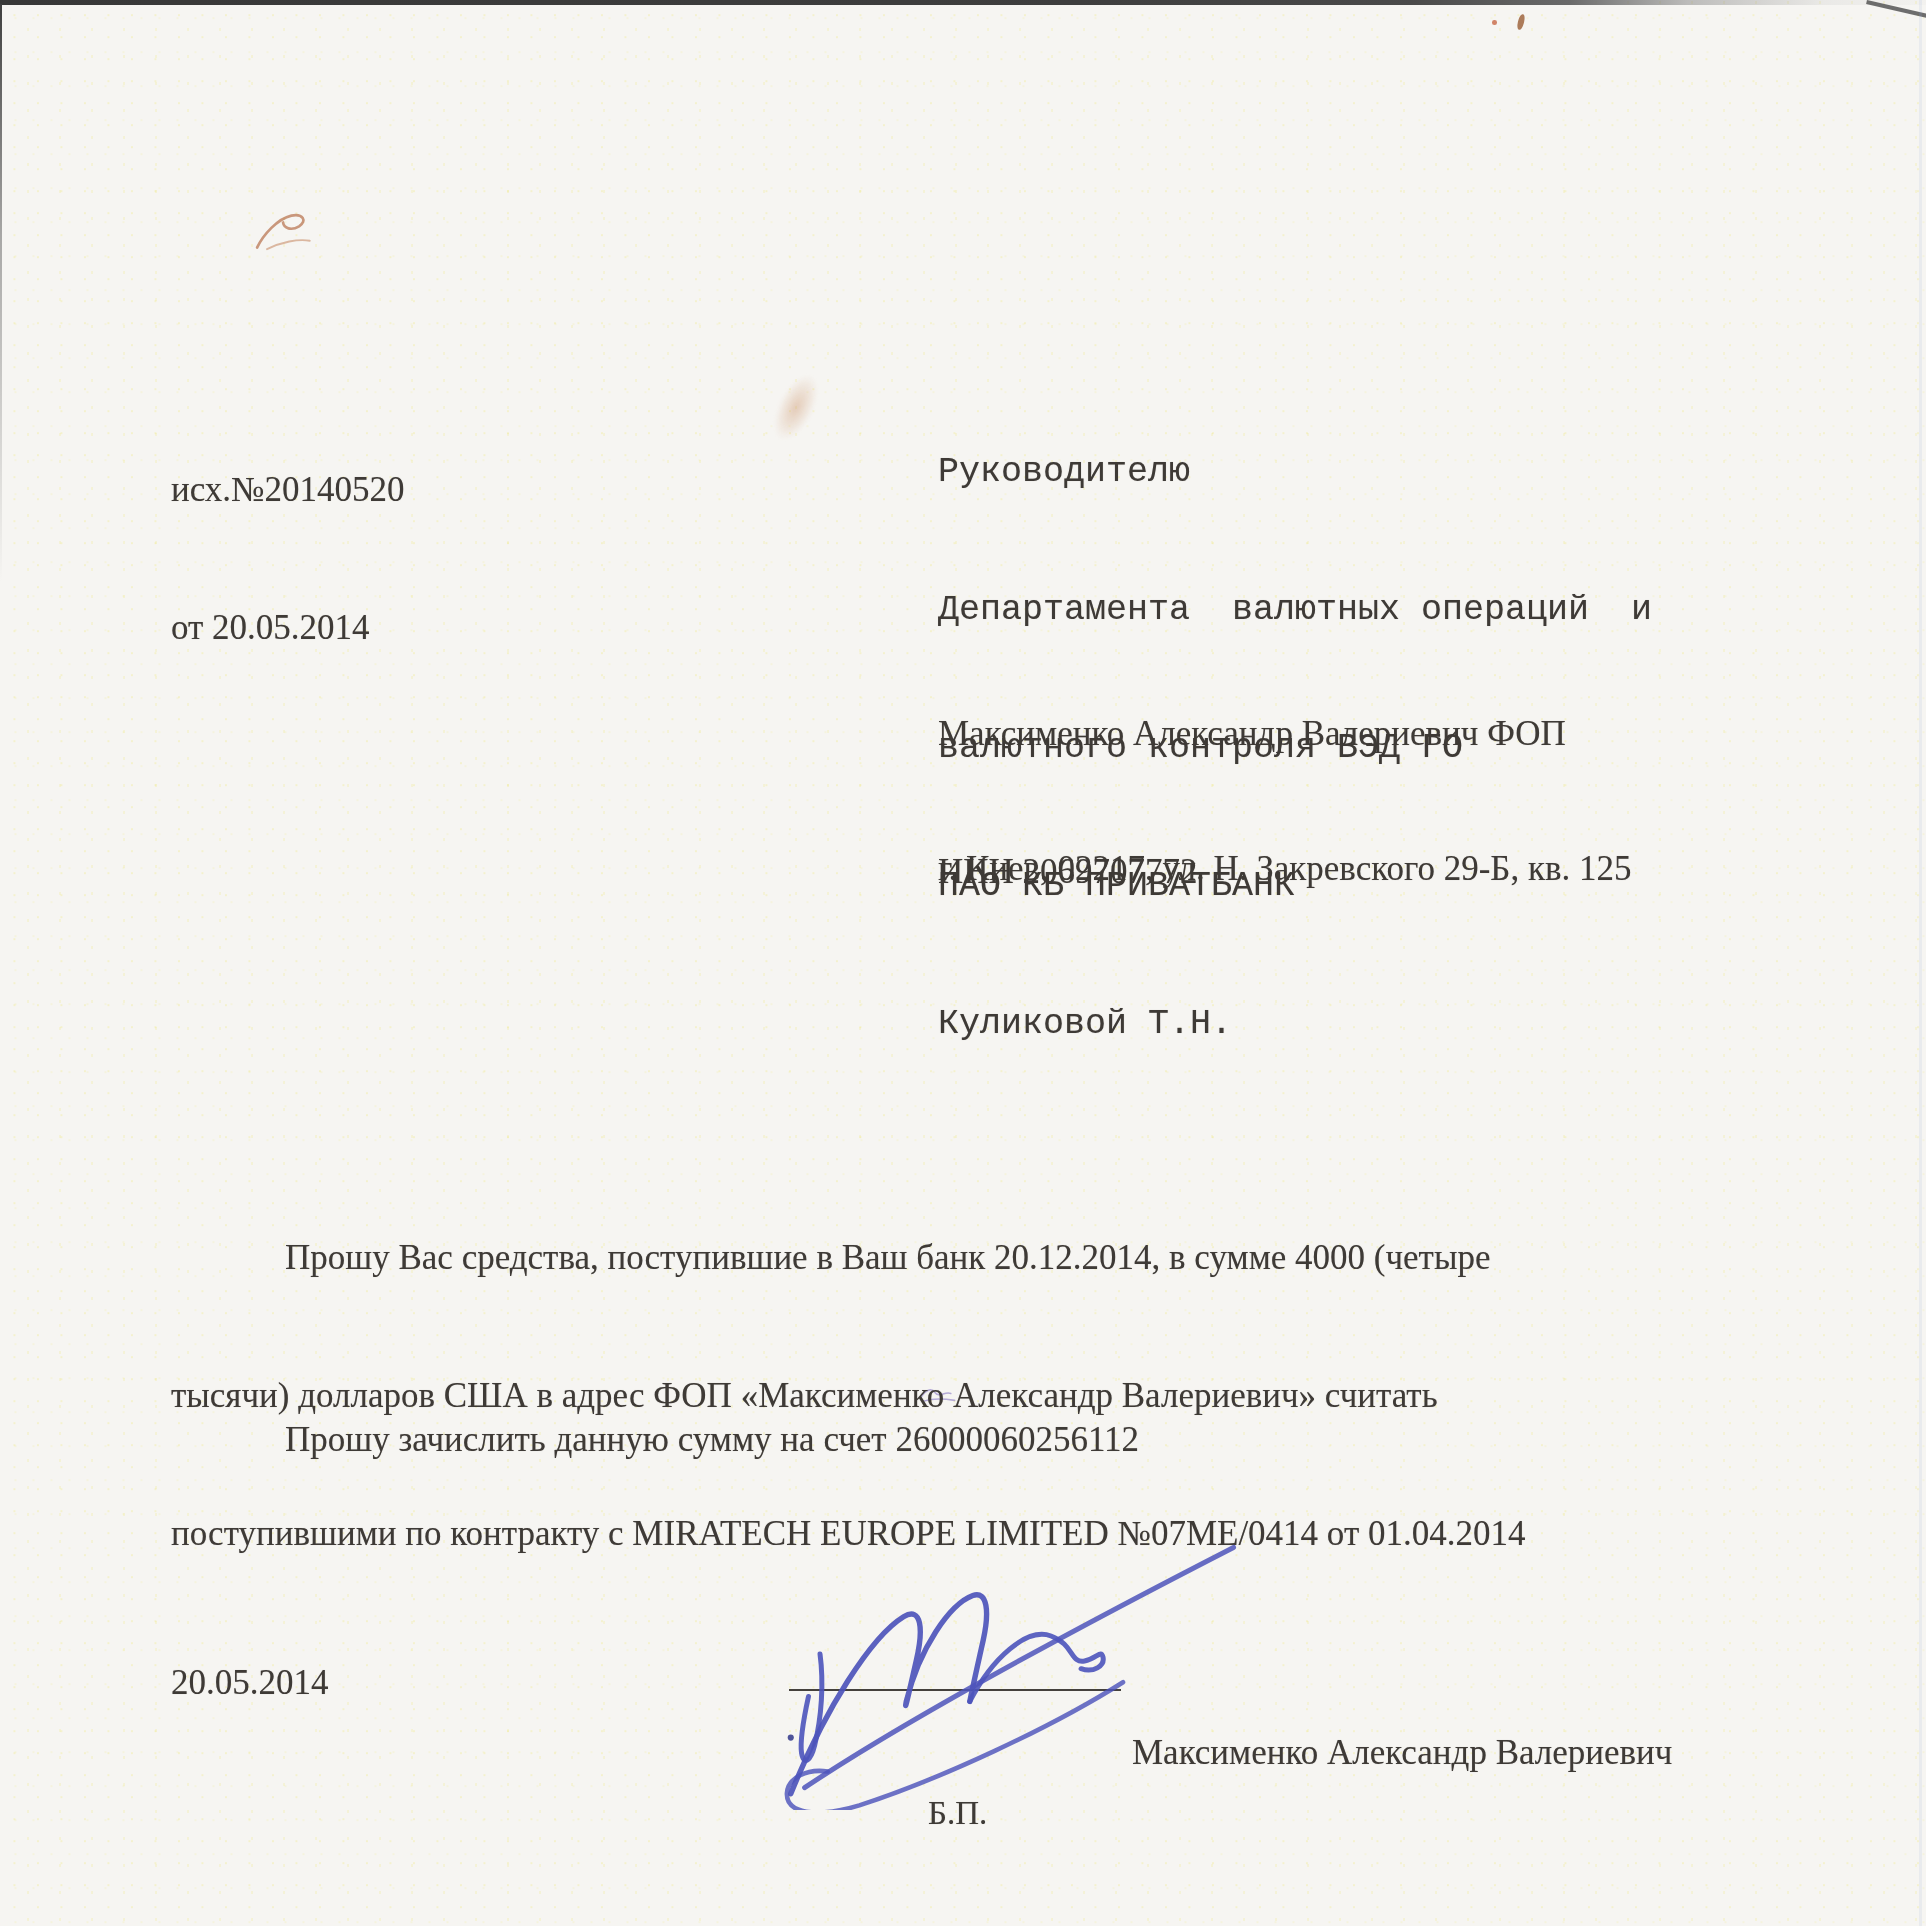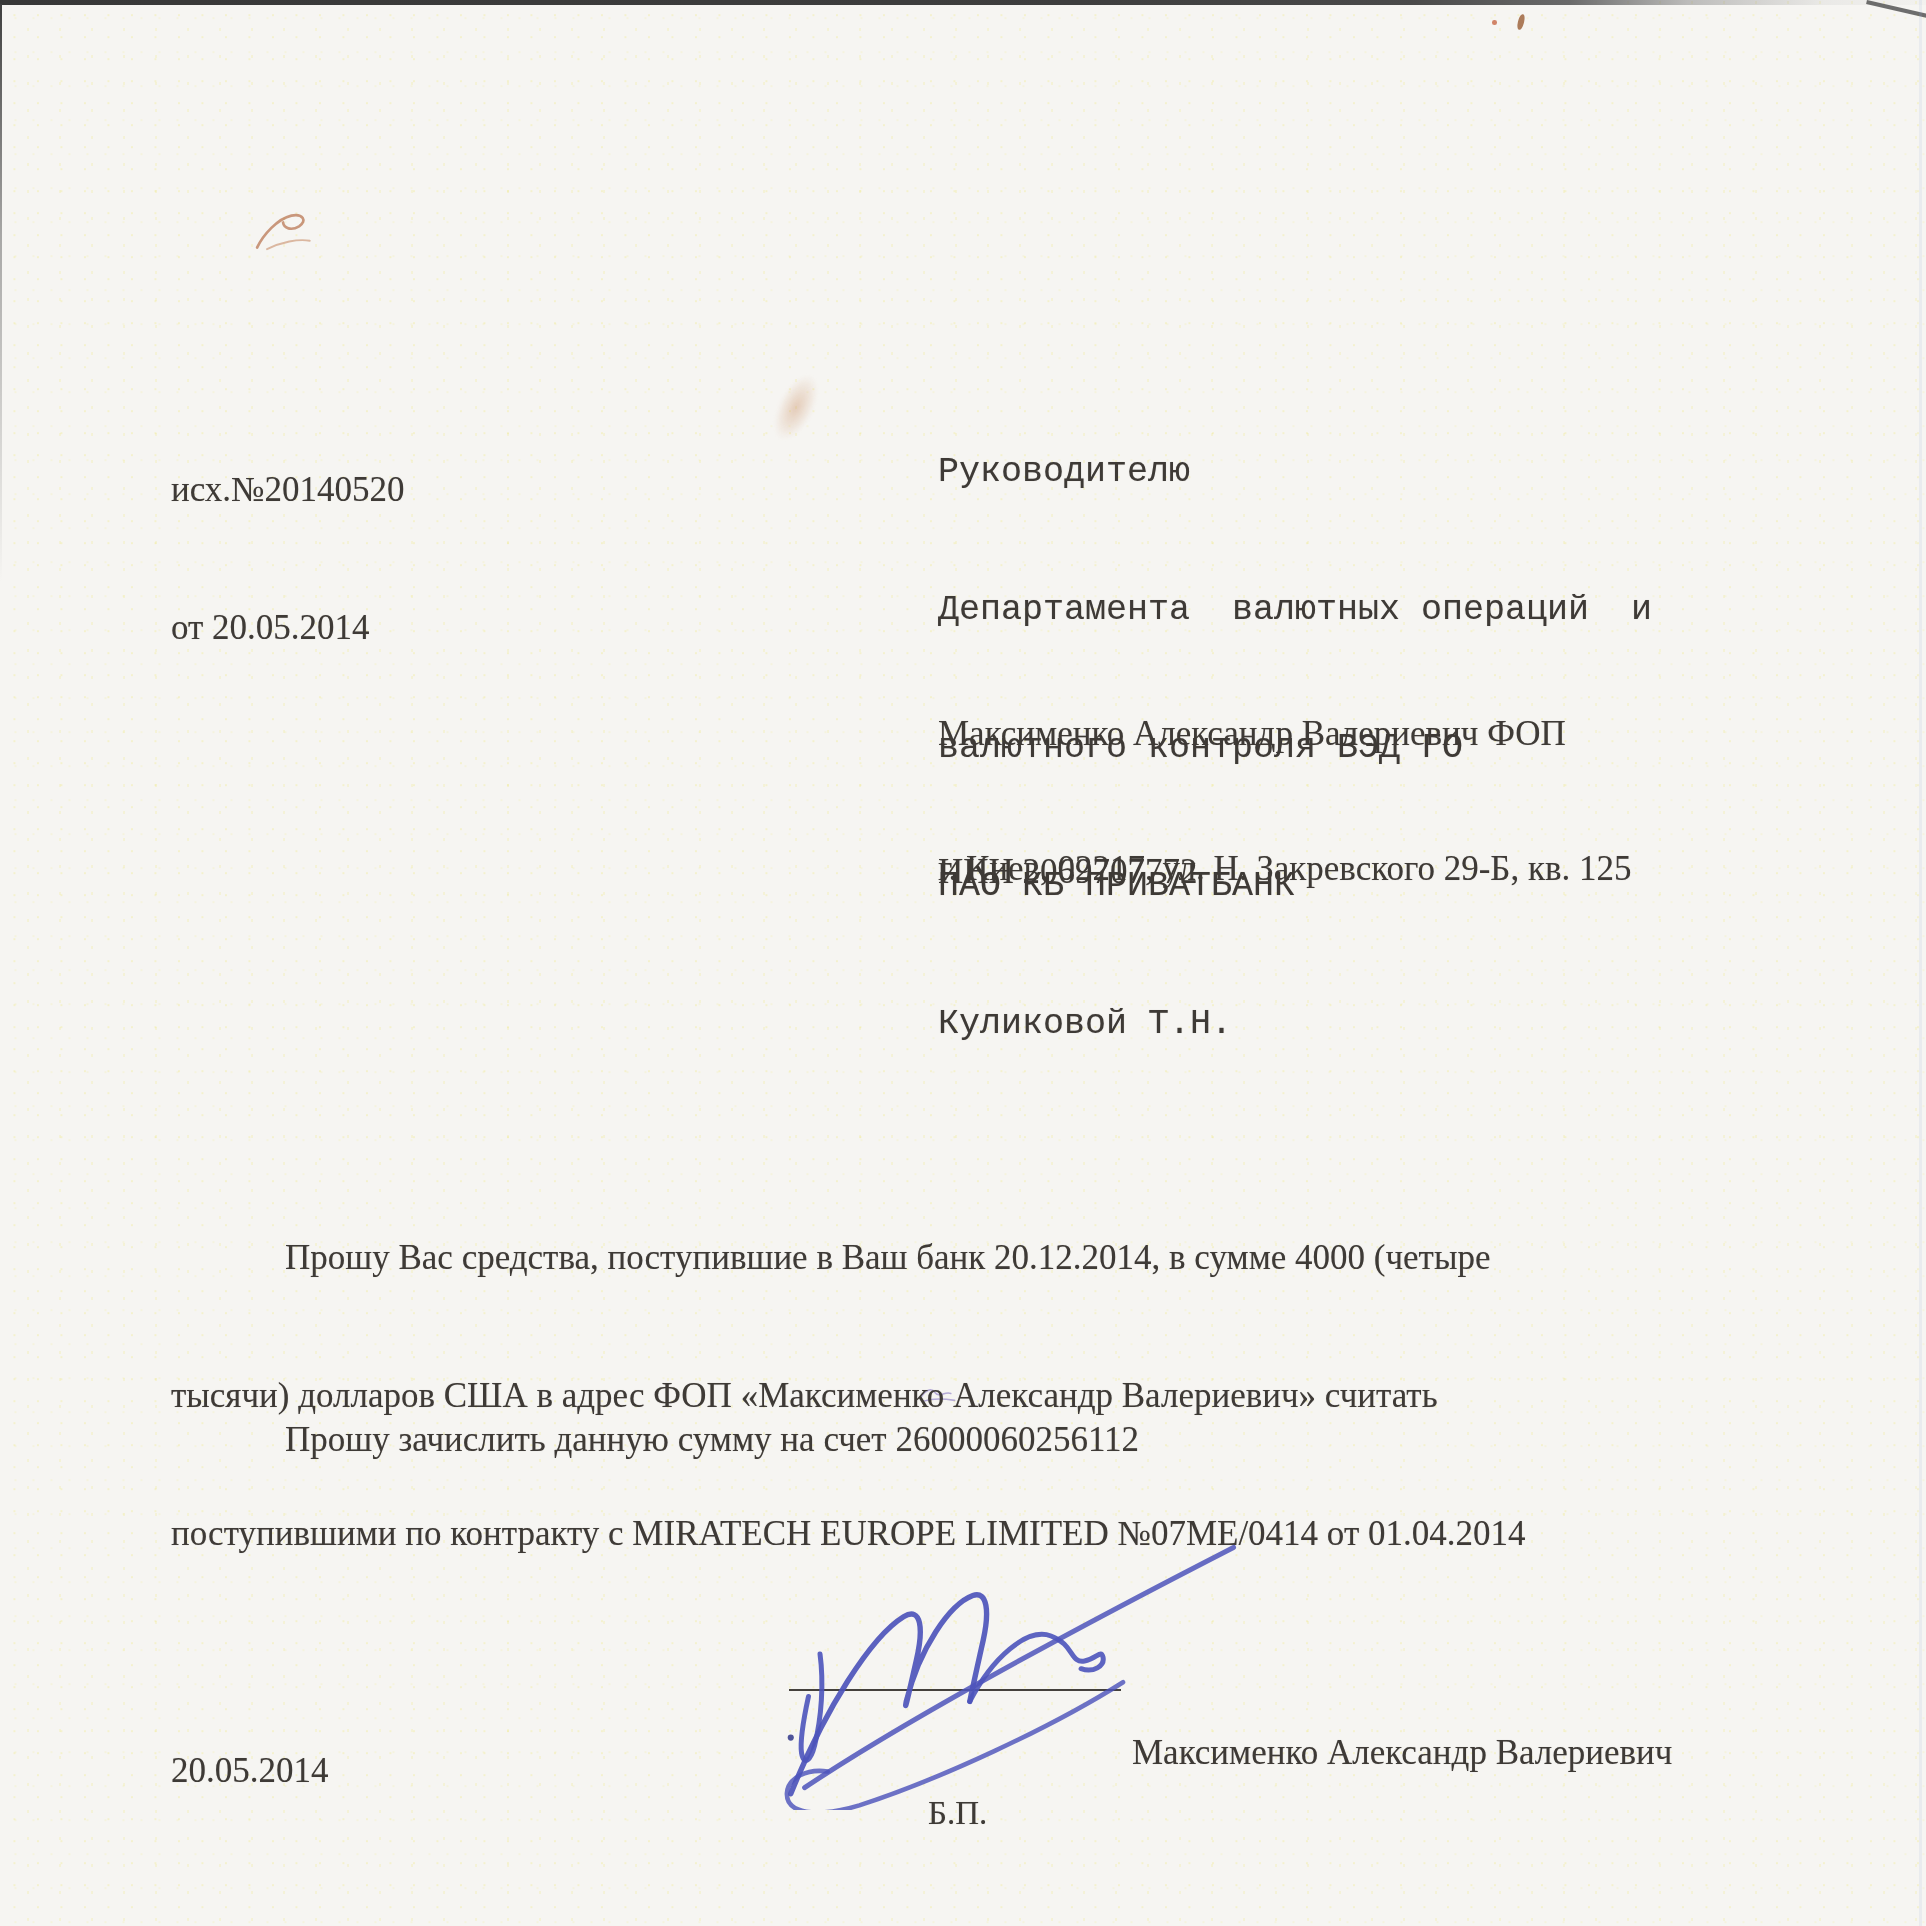--- a/index.html
+++ b/index.html
@@ -131,21 +131,21 @@
   <div class="txt" style="left:171px; top:1143px;">
     <div class="para-line first">Прошу Вас средства, поступившие в Ваш банк 20.12.2014, в сумме 4000 (четыре</div>
     <div class="para-line">тысячи) долларов США в адрес ФОП «Максименко Александр Валериевич» считать</div>
     <div class="para-line">поступившими по контракту с MIRATECH EUROPE LIMITED №07МЕ/0414 от 01.04.2014</div>
   </div>
 
   <div class="txt" style="left:171px; top:1325px;">
     <div class="para-line first">Прошу зачислить данную сумму на счет 26000060256112</div>
   </div>
 
-  <div class="txt" style="left:171px; top:1656px;text-align:right;">
+  <div class="txt" style="left:171px; top:1568px;text-align:right;">
     <div>20.05.2014</div>
   </div>
 
   <div class="sig-rule"></div>
 
   <div class="txt small-label" style="left:928px; top:1698px;">
     <div>Б.П.</div>
   </div>
 
   <div class="txt" style="left:1132px; top:1638px;">

